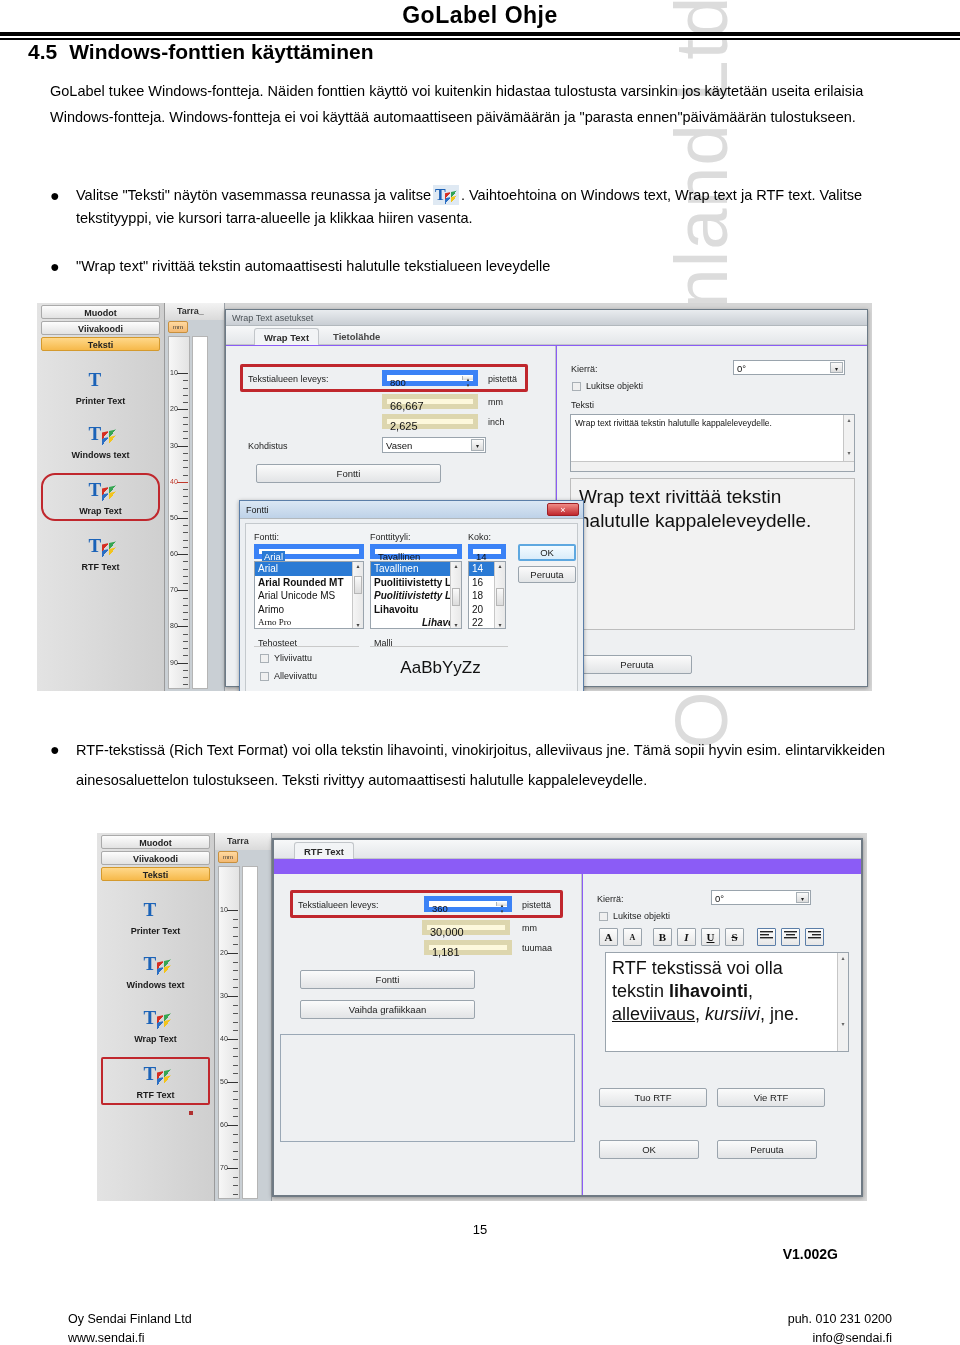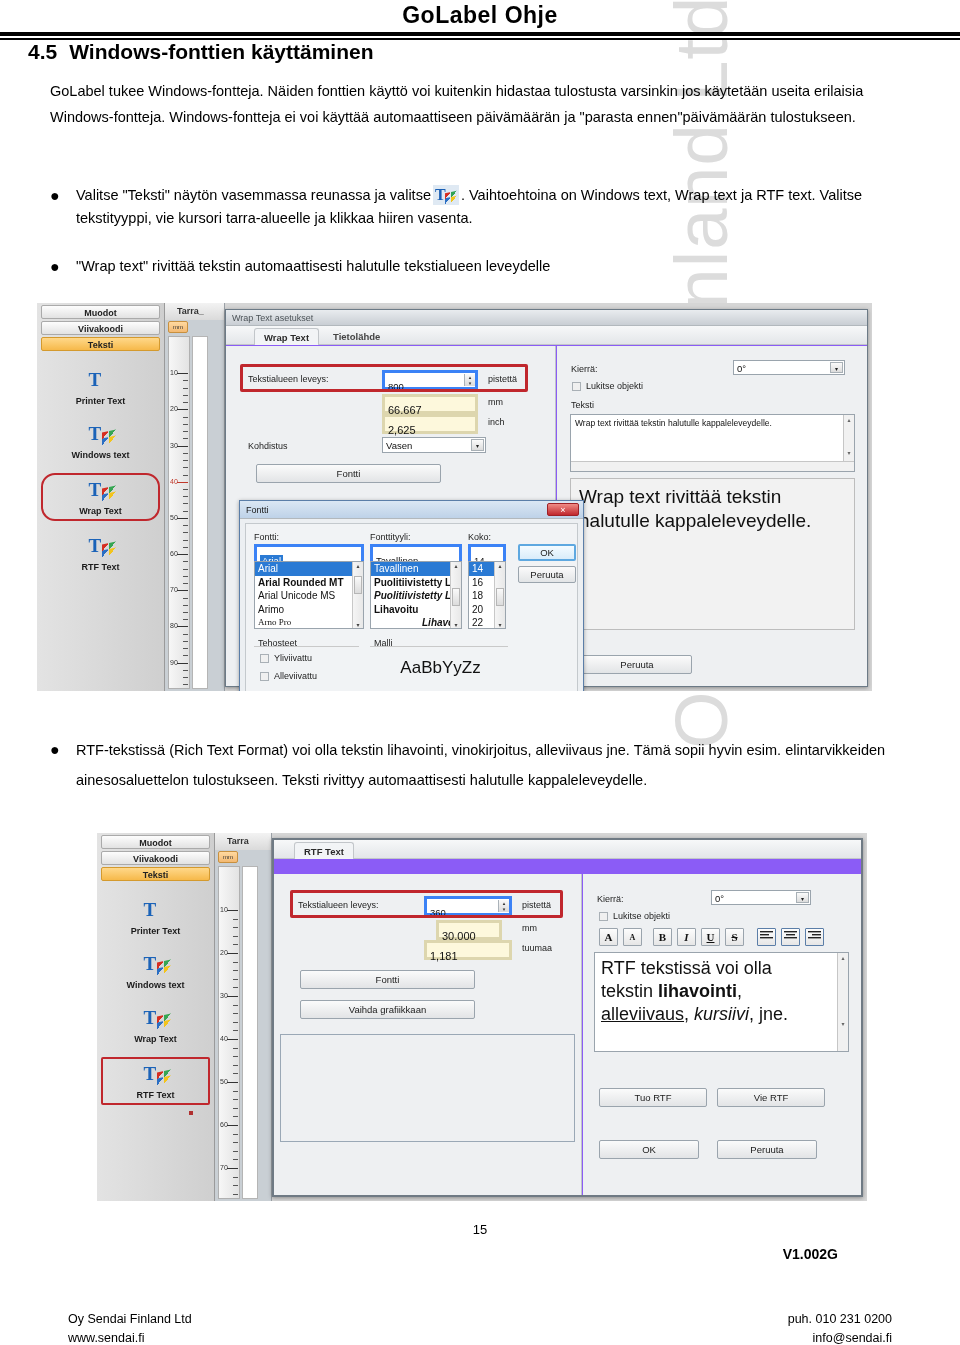--- a/index.html
+++ b/index.html
@@ -212,22 +212,22 @@
     color:#2b2b2b;
   }
   .tab.active {
     background:#f2f4f6; border:1px solid #c2c6ca; border-bottom:none;
     border-radius:3px 3px 0 0;
   }
   .tab.inactive { color:#444; }
 
   .fld-label { position:absolute; font-size:9px; color:#1d1d1d;text-align:right; }
   .txtbox {
-    position:absolute; background:#fff; border:3px solid #3b82f6;
-    font-size:9.5px; color:#111; padding:7px 3px; line-height:13px;
+    position:absolute; background:#fff; border:5px solid #3b82f6;
+    font-size:9.5px; color:#111; padding:1px 3px; line-height:13px;
   }
   .txtbox.yellow { background:#fdf8dc; border-color:#ddd6ae; font-size:11px; }
   .spinner {
     position:absolute; width:11px; top:1px; bottom:1px;
     background:linear-gradient(to bottom,#fafafa,#dadada);
     border-left:1px solid #aab2b9;
     font-size:5px; text-align:center; color:#333; line-height:6px;
   }
   .combo {
     position:absolute; background:#fff; border:1px solid #9aa4ad;
@@ -650,21 +650,21 @@
 
     <div style="position:absolute; left:0; top:34px; width:308px; bottom:0; background:#eef0f2; border-right:1px solid #bfc4c8;">
       <div class="fld-label" style="left:24px; top:26px;">Tekstialueen leveys:</div>
       <div class="txtbox" style="left:150px; top:22px; width:88px; height:16px;">
         <span>360</span>
         <span class="spinner" style="right:0;">▴<br>▾</span>
       </div>
       <div class="fld-label" style="left:248px; top:26px;">pistettä</div>
       <div class="redbox" style="left:16px; top:16px; width:273px; height:28px;"></div>
 
-      <div class="txtbox yellow" style="left:162px; top:46px; width:66px; height:15px;">30,000</div>
+      <div class="txtbox yellow" style="left:148px; top:46px; width:88px; height:15px;">30,000</div>
       <div class="fld-label" style="left:248px; top:49px;">mm</div>
 
       <div class="txtbox yellow" style="left:150px; top:66px; width:88px; height:15px;">1,181</div>
       <div class="fld-label" style="left:248px; top:69px;">tuumaa</div>
 
       <div class="btn" style="left:26px; top:96px; width:175px; height:19px; line-height:18px;">Fontti</div>
       <div class="btn" style="left:26px; top:126px; width:175px; height:19px; line-height:18px;">Vaihda grafiikkaan</div>
 
       <div style="position:absolute; left:6px; top:160px; right:6px; height:108px; border:1px solid #9aa8b6; background:#eef0f2;"></div>
     </div>
@@ -694,21 +694,21 @@
             <rect x="0" y="1" width="13" height="1.4" fill="#222"></rect>
             <rect x="2" y="4" width="9" height="1.4" fill="#222"></rect>
             <rect x="0" y="7" width="13" height="1.4" fill="#222"></rect>
           </svg></div>
       <div class="fmtbtn" style="left:222px; top:54px; border-color:#5b7ea8;"><svg width="13" height="11" viewBox="0 0 13 11">
             <rect x="0" y="1" width="13" height="1.4" fill="#222"></rect>
             <rect x="4" y="4" width="9" height="1.4" fill="#222"></rect>
             <rect x="0" y="7" width="13" height="1.4" fill="#222"></rect>
           </svg></div>
 
-      <div class="memo" style="left:11px; top:78px; right:12px; height:100px; padding:0;">
+      <div class="memo" style="left:22px; top:78px; right:12px; height:100px; padding:0;">
         <div style="padding:4px 6px; font-size:18px; line-height:23px; color:#111;">
           <span>RTF tekstissä voi olla</span><br>
           <span>tekstin <b>lihavointi</b>,</span><br>
           <span><u>alleviivaus</u>, <i>kursiivi</i>, jne.</span>
         </div>
         <span class="sbar-v">▴<br><br><br><br><br><br>▾</span>
       </div>
 
       <div class="btn" style="left:16px; top:214px; width:108px; height:19px; line-height:18px;">Tuo RTF</div>
       <div class="btn" style="left:134px; top:214px; width:108px; height:19px; line-height:18px;">Vie RTF</div>

